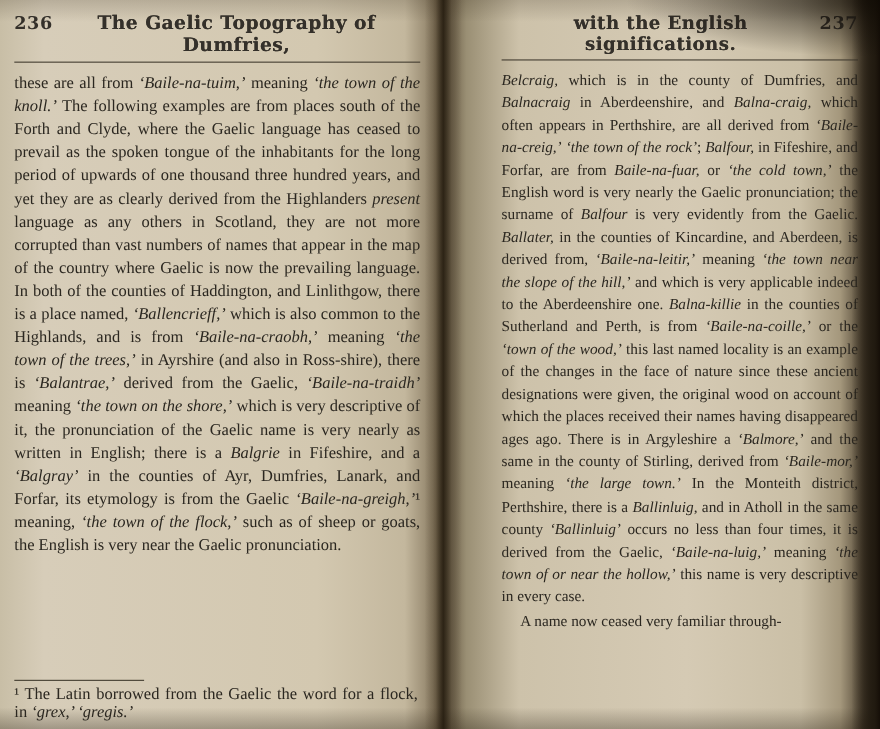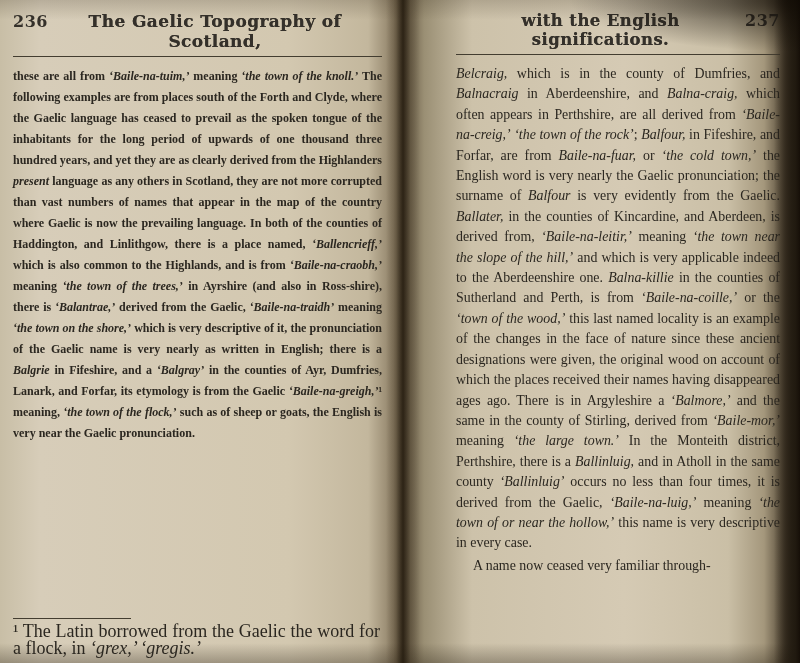--- a/index.html
+++ b/index.html
@@ -52,39 +52,39 @@
   .page-num{font-size:16px;letter-spacing:0.5px;}
   .running-title{
     flex:1;text-align:center;font-size:17px;letter-spacing:0.4px;
     text-shadow:0 0 0.4px rgba(43,39,32,0.8);
   }
   .page.right .running-title{font-size:16.5px;}
   .rule{border-bottom:1.6px solid var(--rule);margin-top:5px;margin-bottom:9px;}
   .body-text p{
     margin:0;text-align:justify;hyphens:none;
   }
-  .page.left .body-text p{font-size:12px;line-height:21px;font-weight:bold;}
+  .page.left .body-text p{font-size:15px;line-height:21px;}
   .page.right .body-text p{font-size:13.9px;line-height:20.4px;}
   .body-text p + p{margin-top:2px;}
   .body-text p.indent{text-indent:17px;}
   .it{font-style:italic;}
   .footnote-block{position:absolute;left:13px;right:18px;bottom:7px;}
   .fn-rule{width:118px;border-top:1.2px solid var(--rule);margin-bottom:4px;}
-  .footnote p{margin:0;font-size:18px;line-height:16.5px;text-align:justify;}
+  .footnote p{margin:0;font-size:15px;line-height:16.5px;text-align:justify;}
 </style>
 </head>
 <body>
 
 <div class="book">
   <div class="shading"></div>
 
   <div class="page left">
     <div class="page-header">
       <span class="page-num">236</span>
-      <span class="running-title">The Gaelic Topography of Scotland,</span>
+      <span class="running-title">The Gaelic Topography of Dumfries,</span>
     </div>
     <div class="rule"></div>
     <div class="body-text">
         <p><span>these are all from </span><span class="it">‘Baile-na-tuim,’</span><span> meaning </span><span class="it">‘the town of the knoll.’</span><span> The following examples are from places south of the Forth and Clyde, where the Gaelic language has ceased to prevail as the spoken tongue of the inhabitants for the long period of upwards of one thousand three hundred years, and yet they are as clearly derived from the Highlanders </span><span class="it">present</span><span> language as any others in Scotland, they are not more corrupted than vast numbers of names that appear in the map of the country where Gaelic is now the prevailing language.  In both of the counties of Haddington, and Linlithgow, there is a place named, </span><span class="it">‘Ballencrieff,’</span><span> which is also common to the Highlands, and is from </span><span class="it">‘Baile-na-craobh,’</span><span> meaning </span><span class="it">‘the town of the trees,’</span><span> in Ayrshire (and also in Ross-shire), there is </span><span class="it">‘Balantrae,’</span><span> derived from the Gaelic, </span><span class="it">‘Baile-na-traidh’</span><span> meaning </span><span class="it">‘the town on the shore,’</span><span> which is very descriptive of it, the pronunciation of the Gaelic name is very nearly as written in English; there is a </span><span class="it">Balgrie</span><span> in Fifeshire, and a </span><span class="it">‘Balgray’</span><span> in the counties of Ayr, Dumfries, Lanark, and Forfar, its etymology is from the Gaelic </span><span class="it">‘Baile-na-greigh,’</span><span>¹ meaning, </span><span class="it">‘the town of the flock,’</span><span> such as of sheep or goats, the English is very near the Gaelic pronunciation.</span></p>
       </div>
     <div class="footnote-block">
       <div class="fn-rule"></div>
       <div class="footnote">
           <p><span>¹ The Latin borrowed from the Gaelic the word for a flock, in </span><span class="it">‘grex,’ ‘gregis.’</span></p>
         </div>

